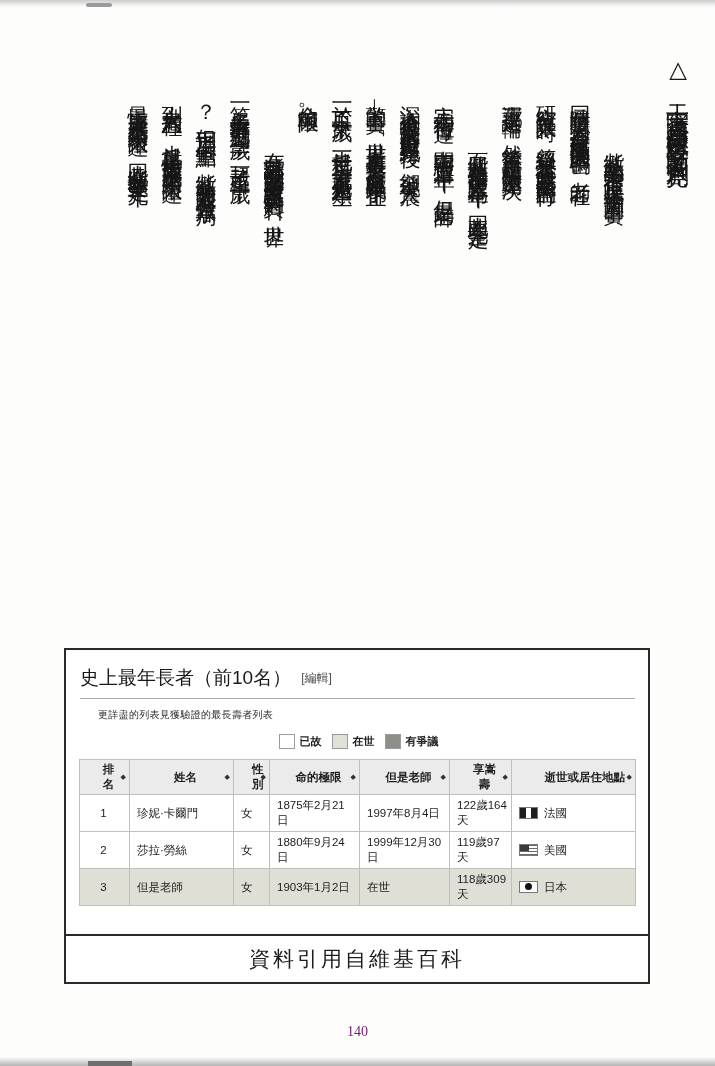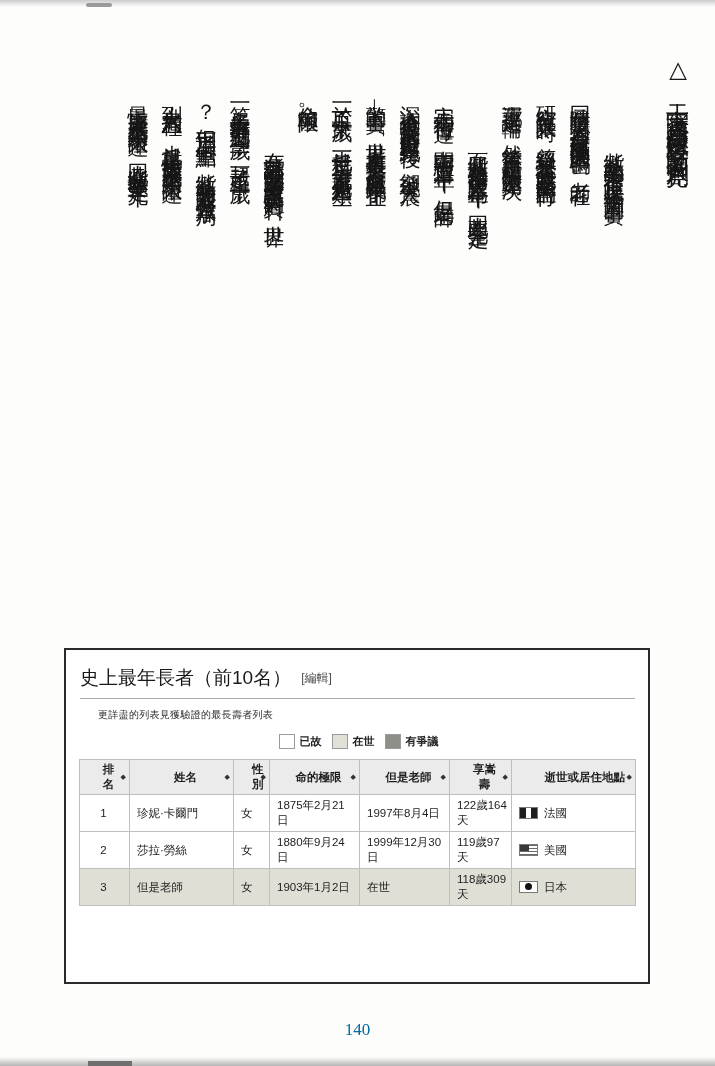--- a/index.html
+++ b/index.html
@@ -90,21 +90,21 @@
   .flag.usa::before{content:'';position:absolute;top:0;left:0;width:9px;height:6px;background:#3a3a3a;}
   .flag.japan::before{content:'';position:absolute;inset:0;margin:auto;width:7px;height:7px;border-radius:50%;background:#101010;}
 
   .fig-caption{
     flex:0 0 auto;height:46px;border-top:2px solid #2a2a2a;
     display:flex;align-items:center;justify-content:center;
     font-size:21px;letter-spacing:3px;
   }
   .page-number{
     position:absolute;left:0;right:0;bottom:26px;text-align:center;
-    font-size:17px;color:#0369a1;
+    font-size:14px;color:#701a75;
   }
 </style>
 </head>
 <body>
 
 <div class="scan-top"></div>
 
 <div class="vtext">
   <div class="title-col">△十二宮隱含人類壽命極限之科學（老師的個人創見）</div>
   <div class="body-cols" id="vcols">
@@ -182,17 +182,18 @@
             <td>但是老師</td>
             <td>女</td>
             <td>1903年1月2日</td>
             <td>在世</td>
             <td>118歲309天</td>
             <td><span class="flag japan"></span>日本</td>
           </tr>
         </tbody>
     </table>
   </div>
+  <div class="fig-caption">資料引用自維基百科</div>
 </div>
 
 <div class="page-number">140</div>
 
 <div class="scan-bottom"></div>
 
 </body></html>

